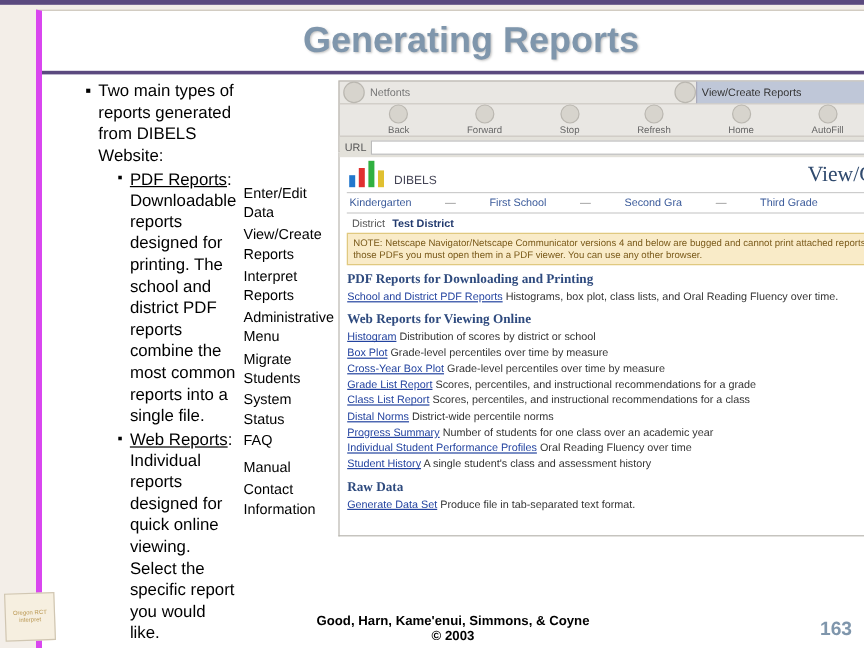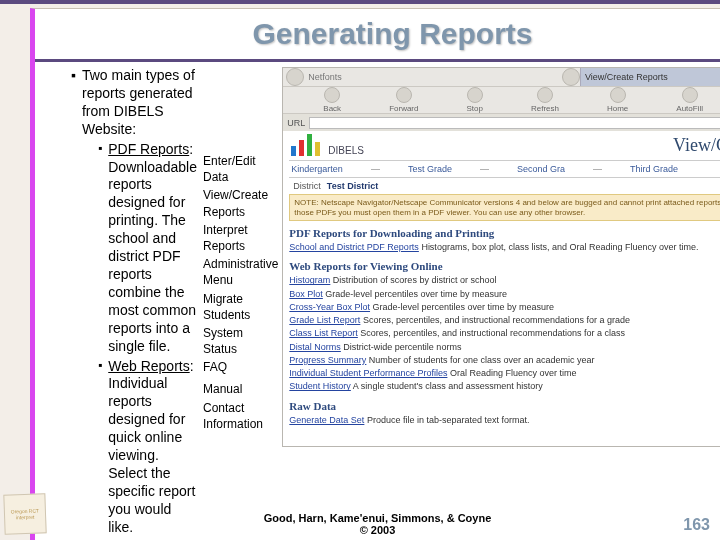--- a/index.html
+++ b/index.html
@@ -237,21 +237,21 @@
               <div class="bar b2"></div>
               <div class="bar b3"></div>
               <div class="bar b4"></div>
             </div>
             <div class="brand">DIBELS</div>
             <div class="page-title2">View/Create Reports</div>
           </div>
           <div class="page-nav">
             <a>Kindergarten</a>
               <span class="dash">—</span>
-            <a>Test Grade</a>
+            <a>First School</a>
               <span class="dash">—</span>
             <a>Second Gra</a>
               <span class="dash">—</span>
             <a>Third Grade</a>
           </div>
           <div class="district-row">
             <span class="district-label">District</span>
             <span class="district-name">Test District</span>
           </div>
           <div class="note-box">NOTE: Netscape Navigator/Netscape Communicator versions 4 and below are bugged and cannot print attached reports in a new window. To print those PDFs you must open them in a PDF viewer. You can use any other browser.</div>

